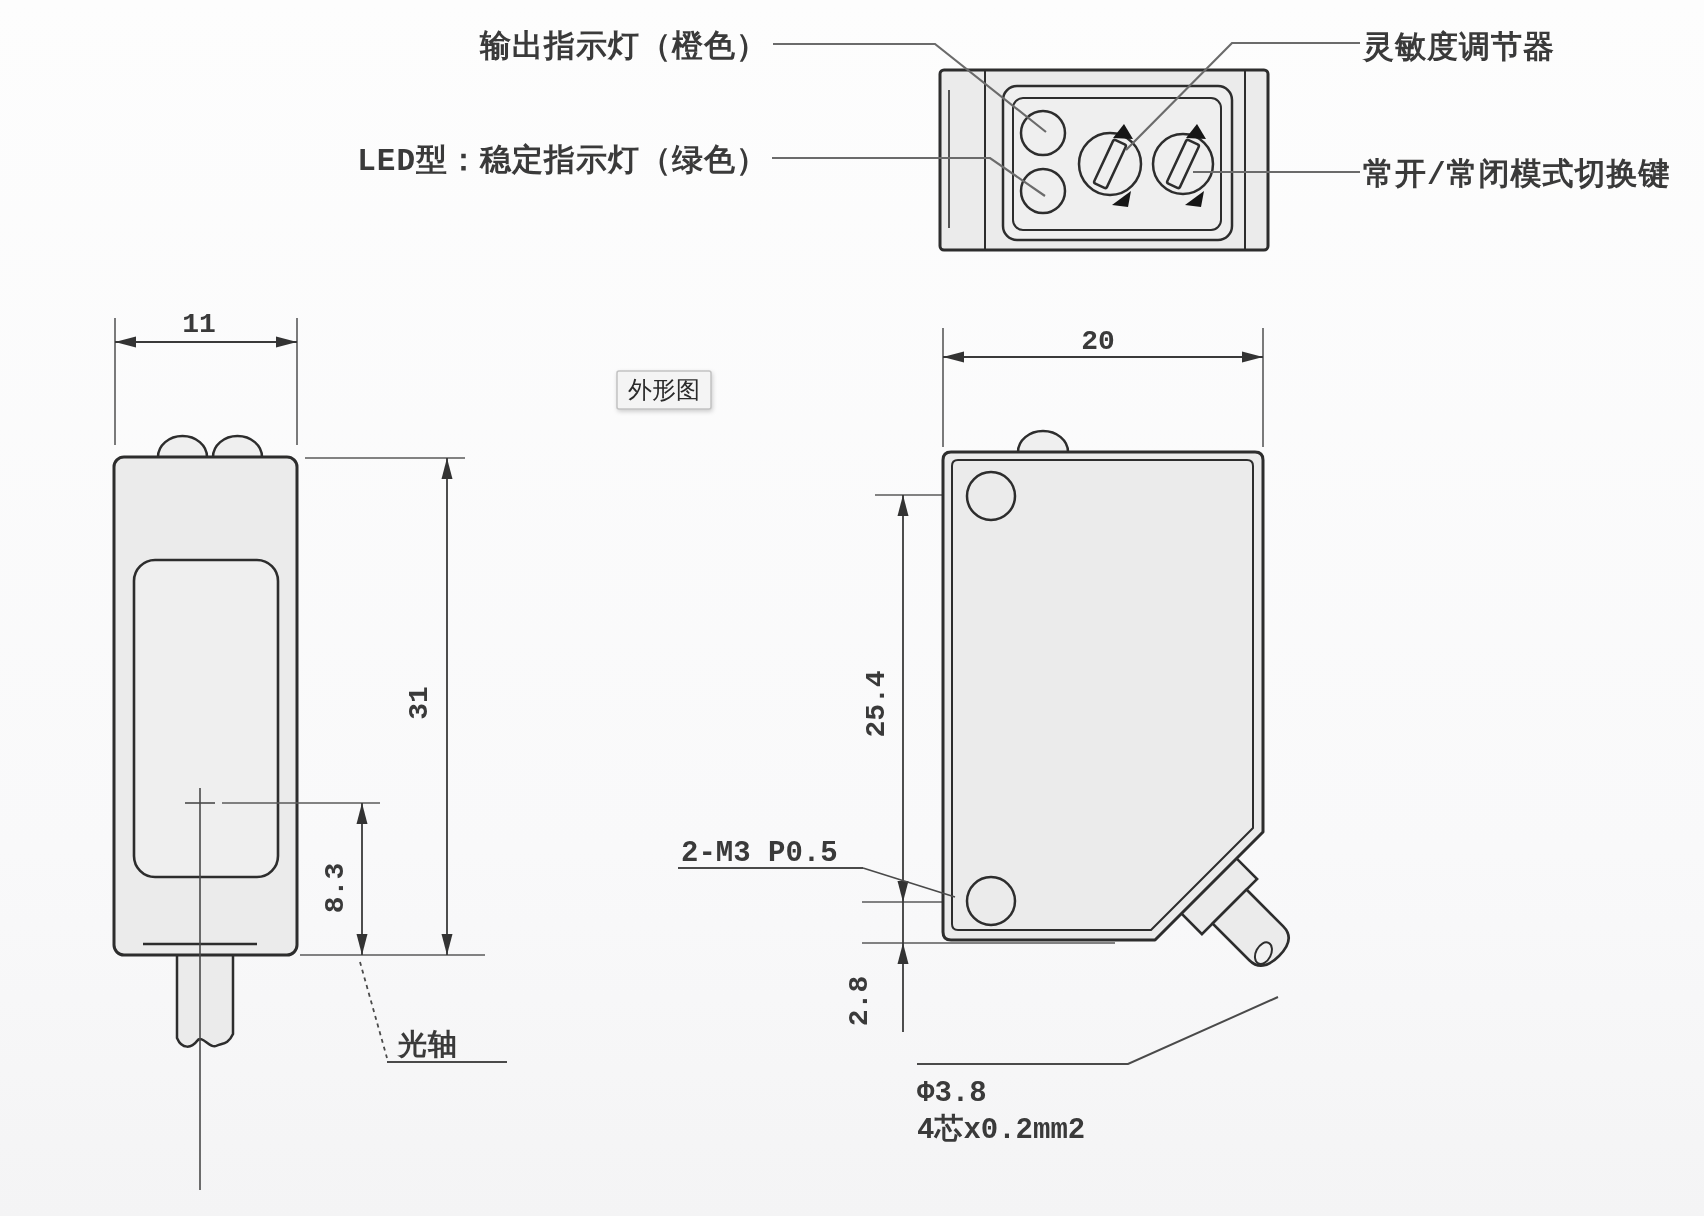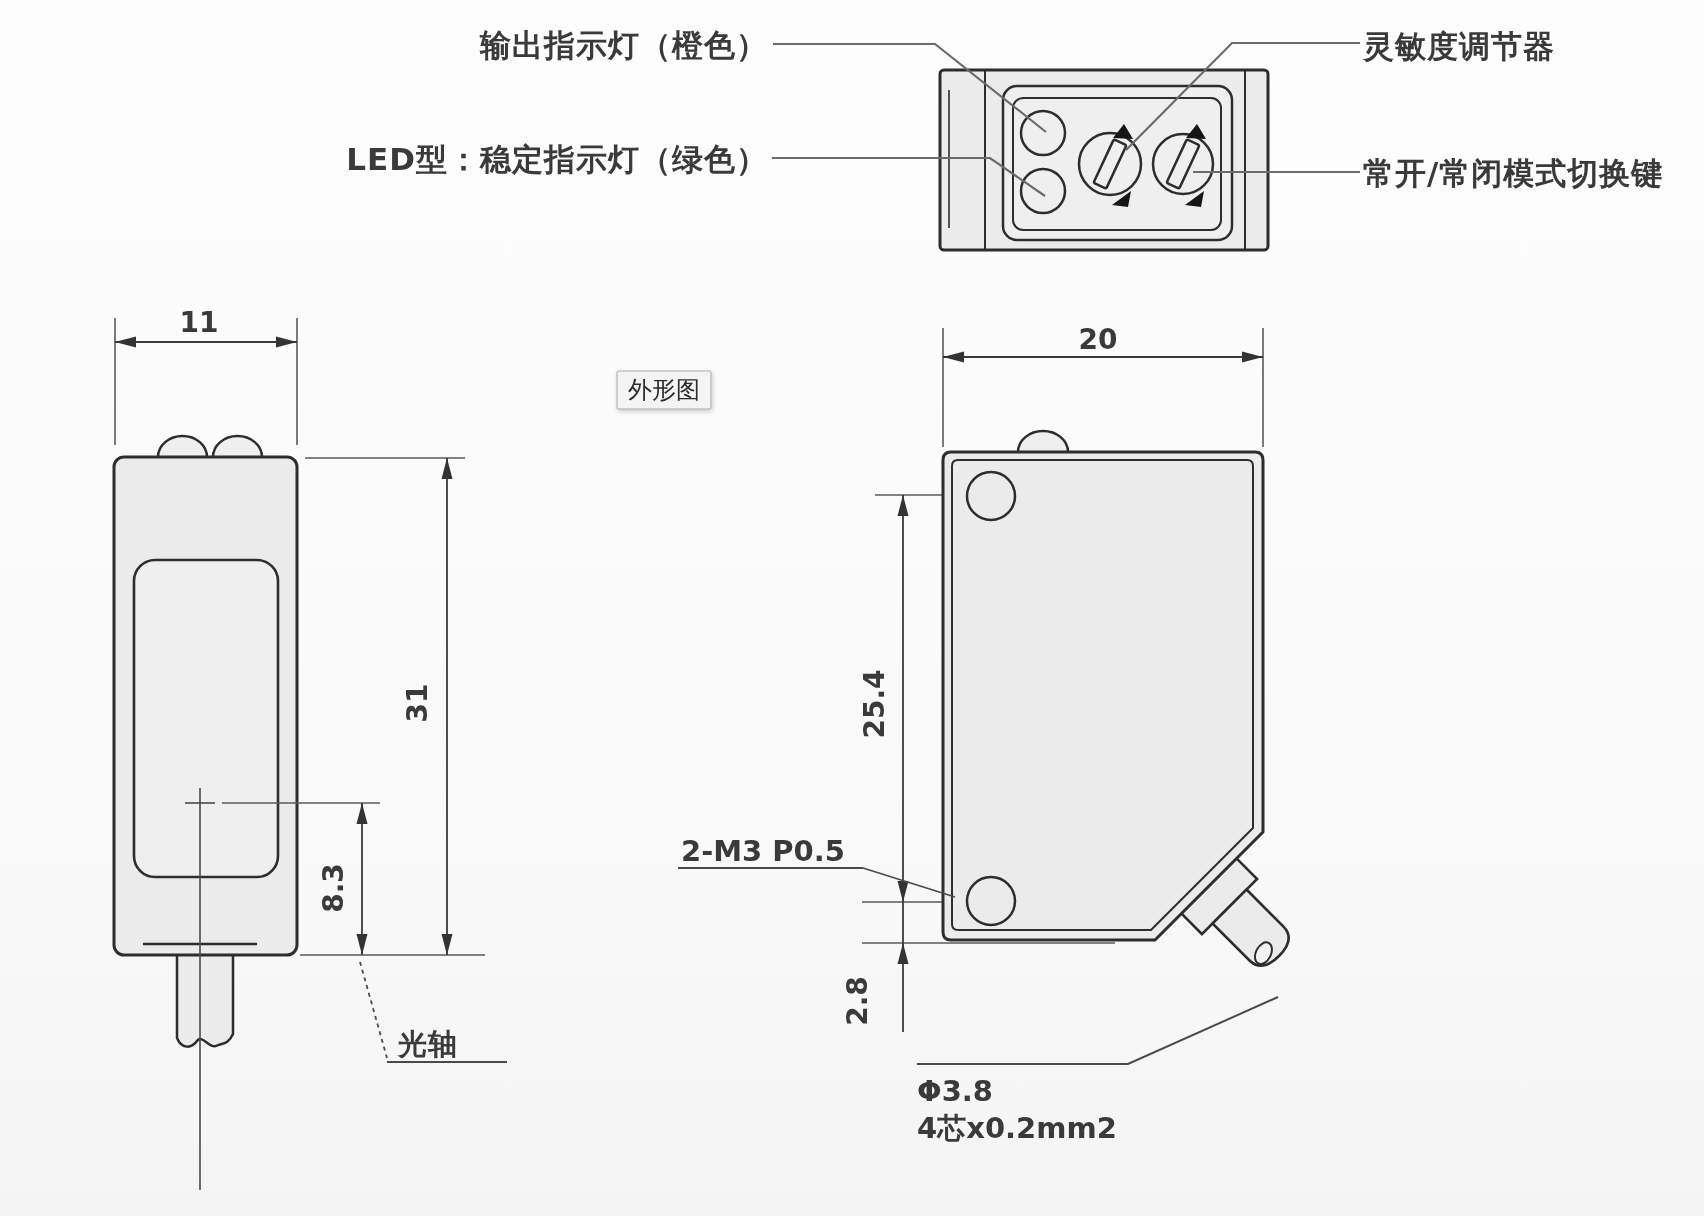--- a/index.html
+++ b/index.html
@@ -2,21 +2,21 @@
 <html><head>
 <meta charset="utf-8">
 <style>
   html,body{margin:0;padding:0;}
   body{
     width:1704px;height:1216px;
     background:linear-gradient(180deg,#fdfdfd 0%,#f9f9fa 70%,#f4f4f5 100%);
     font-family:"DejaVu Sans","Liberation Sans",sans-serif;
     overflow:hidden;
   }
-  .canvas{position:relative;width:1704px;height:1216px;}
+  .canvas{position:relative;width:1704px;height:1216px;font-family:Liberation Mono, monospace;}
   svg{position:absolute;left:0;top:0;}
   .outline{fill:#ebebeb;stroke:#2d2d2d;stroke-width:3;stroke-linejoin:round;}
   .outline2{fill:none;stroke:#2d2d2d;stroke-width:2;stroke-linejoin:round;}
   .part{fill:#efefef;stroke:#2d2d2d;stroke-width:2.5;}
   .feature{fill:none;stroke:#2d2d2d;stroke-width:2.5;}
   .dim{stroke:#3a3a3a;stroke-width:1.8;fill:none;}
   .ext{stroke:#5a5a5a;stroke-width:1.6;fill:none;}
   .leader{stroke:#6b6b6b;stroke-width:2.2;fill:none;}
   .thinleader{stroke:#4a4a4a;stroke-width:1.6;fill:none;}
   .arrow{fill:#333;stroke:none;}

